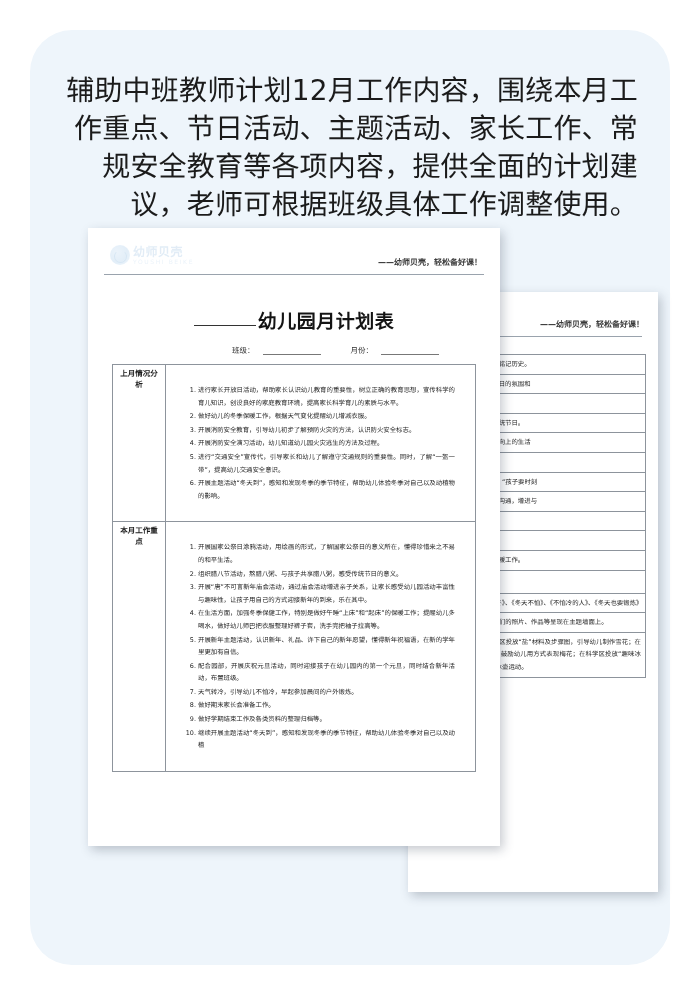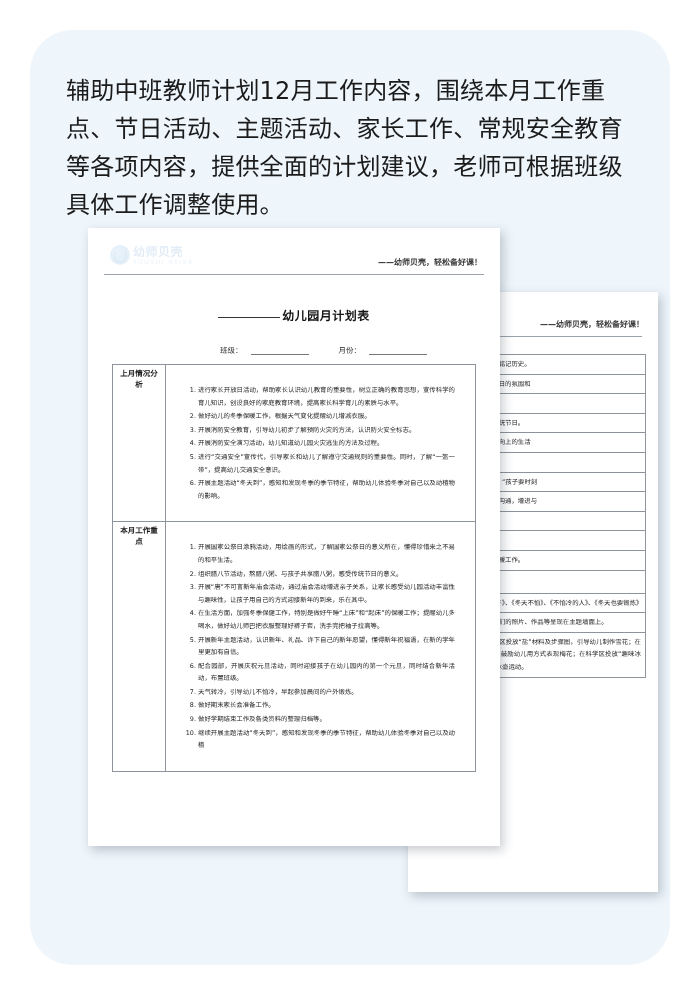--- a/index.html
+++ b/index.html
@@ -18,26 +18,27 @@
     width:640px; height:935px;
     background:#eef5fb;
     border-radius:42px;
   }
 
   
   #intro{
     position:absolute;
     left:66px; top:72px;
     width:572px;
-    font-size:24px;
+    font-size:28px;
     line-height:38px;
     color:#1b1b1b;
     letter-spacing:0.2px;
     font-family:"DejaVu Sans","Liberation Sans",sans-serif;
     font-weight:400;
+    text-align:right;
   }
 
   
   .sheet{
     position:absolute;
     background:#ffffff;
     box-shadow:3px 4px 10px rgba(40,50,70,0.26);
     overflow:hidden;
   }
   
@@ -98,33 +99,33 @@
     position:absolute;
     left:16px; right:16px; top:46px;
     height:0;border-top:1.6px solid #9aa3ad;
   }
   #sheet-right .header-rule{top:44px;}
 
   .doc-title{
     position:absolute;
     left:0;right:0;top:78px;
     text-align:center;
-    font-size:12px;font-weight:700;color:#141414;
+    font-size:19px;font-weight:700;color:#141414;
     font-family:"DejaVu Sans","Liberation Sans",sans-serif;
     letter-spacing:.5px;
   }
   .doc-title .blank-line{
     display:inline-block;width:62px;border-bottom:1.2px solid #333;
     vertical-align:2px;margin-right:2px;
   }
 
   
   .meta-row{
     position:absolute;
-    left:132px; top:116px;
+    left:144px; top:116px;
     font-size:7.5px;color:#2b2b2b;
     font-family:"DejaVu Sans","Liberation Sans",sans-serif;
     display:flex;align-items:flex-end;gap:8px;white-space:nowrap;
   }
   .meta-row .blank{display:inline-block;width:58px;border-bottom:.8px solid #777;height:9px;}
   .meta-row .gap{display:inline-block;width:14px;}
 
   
   .plan-table{
     position:absolute;

